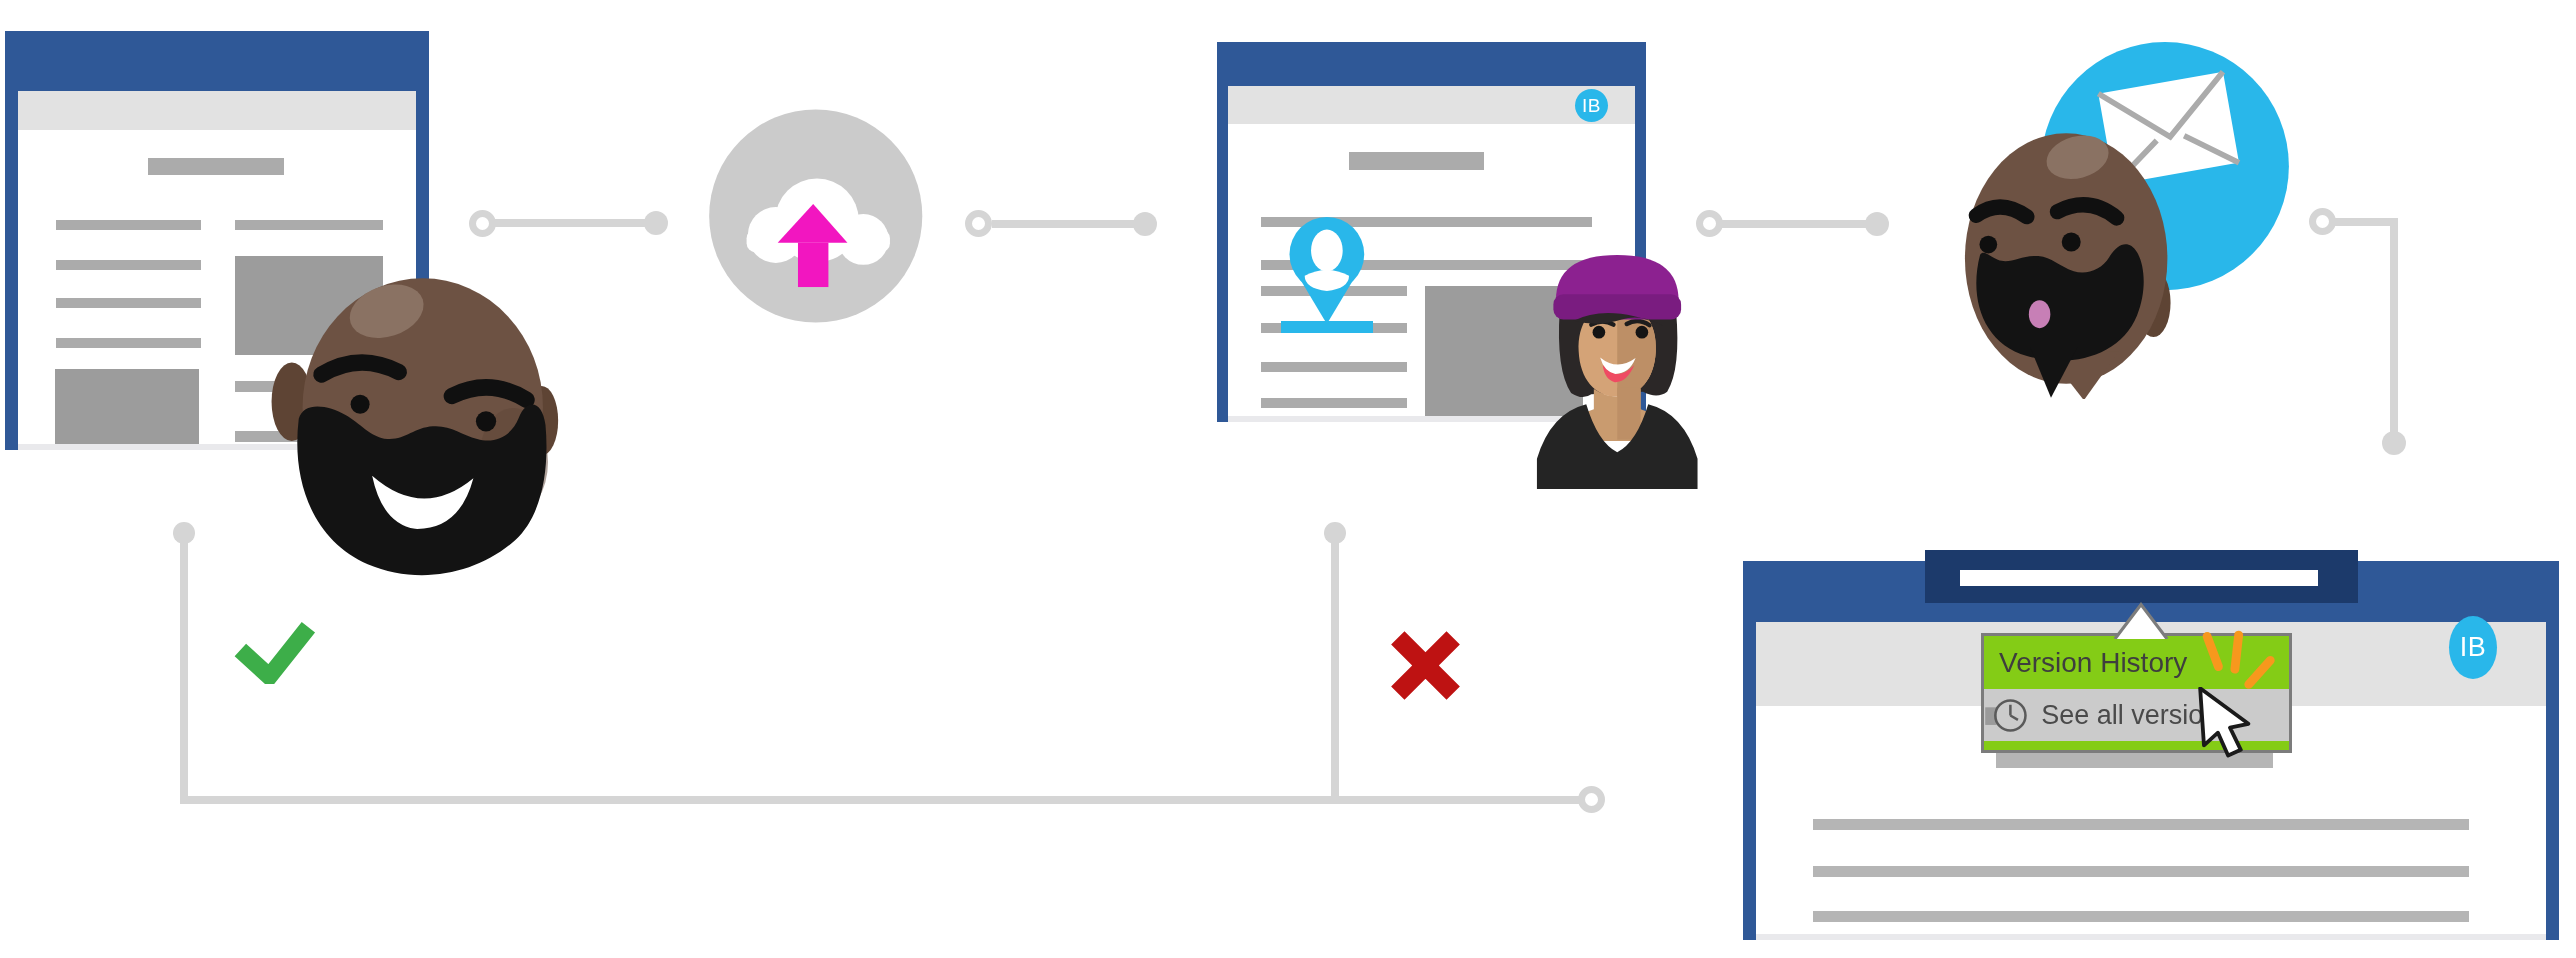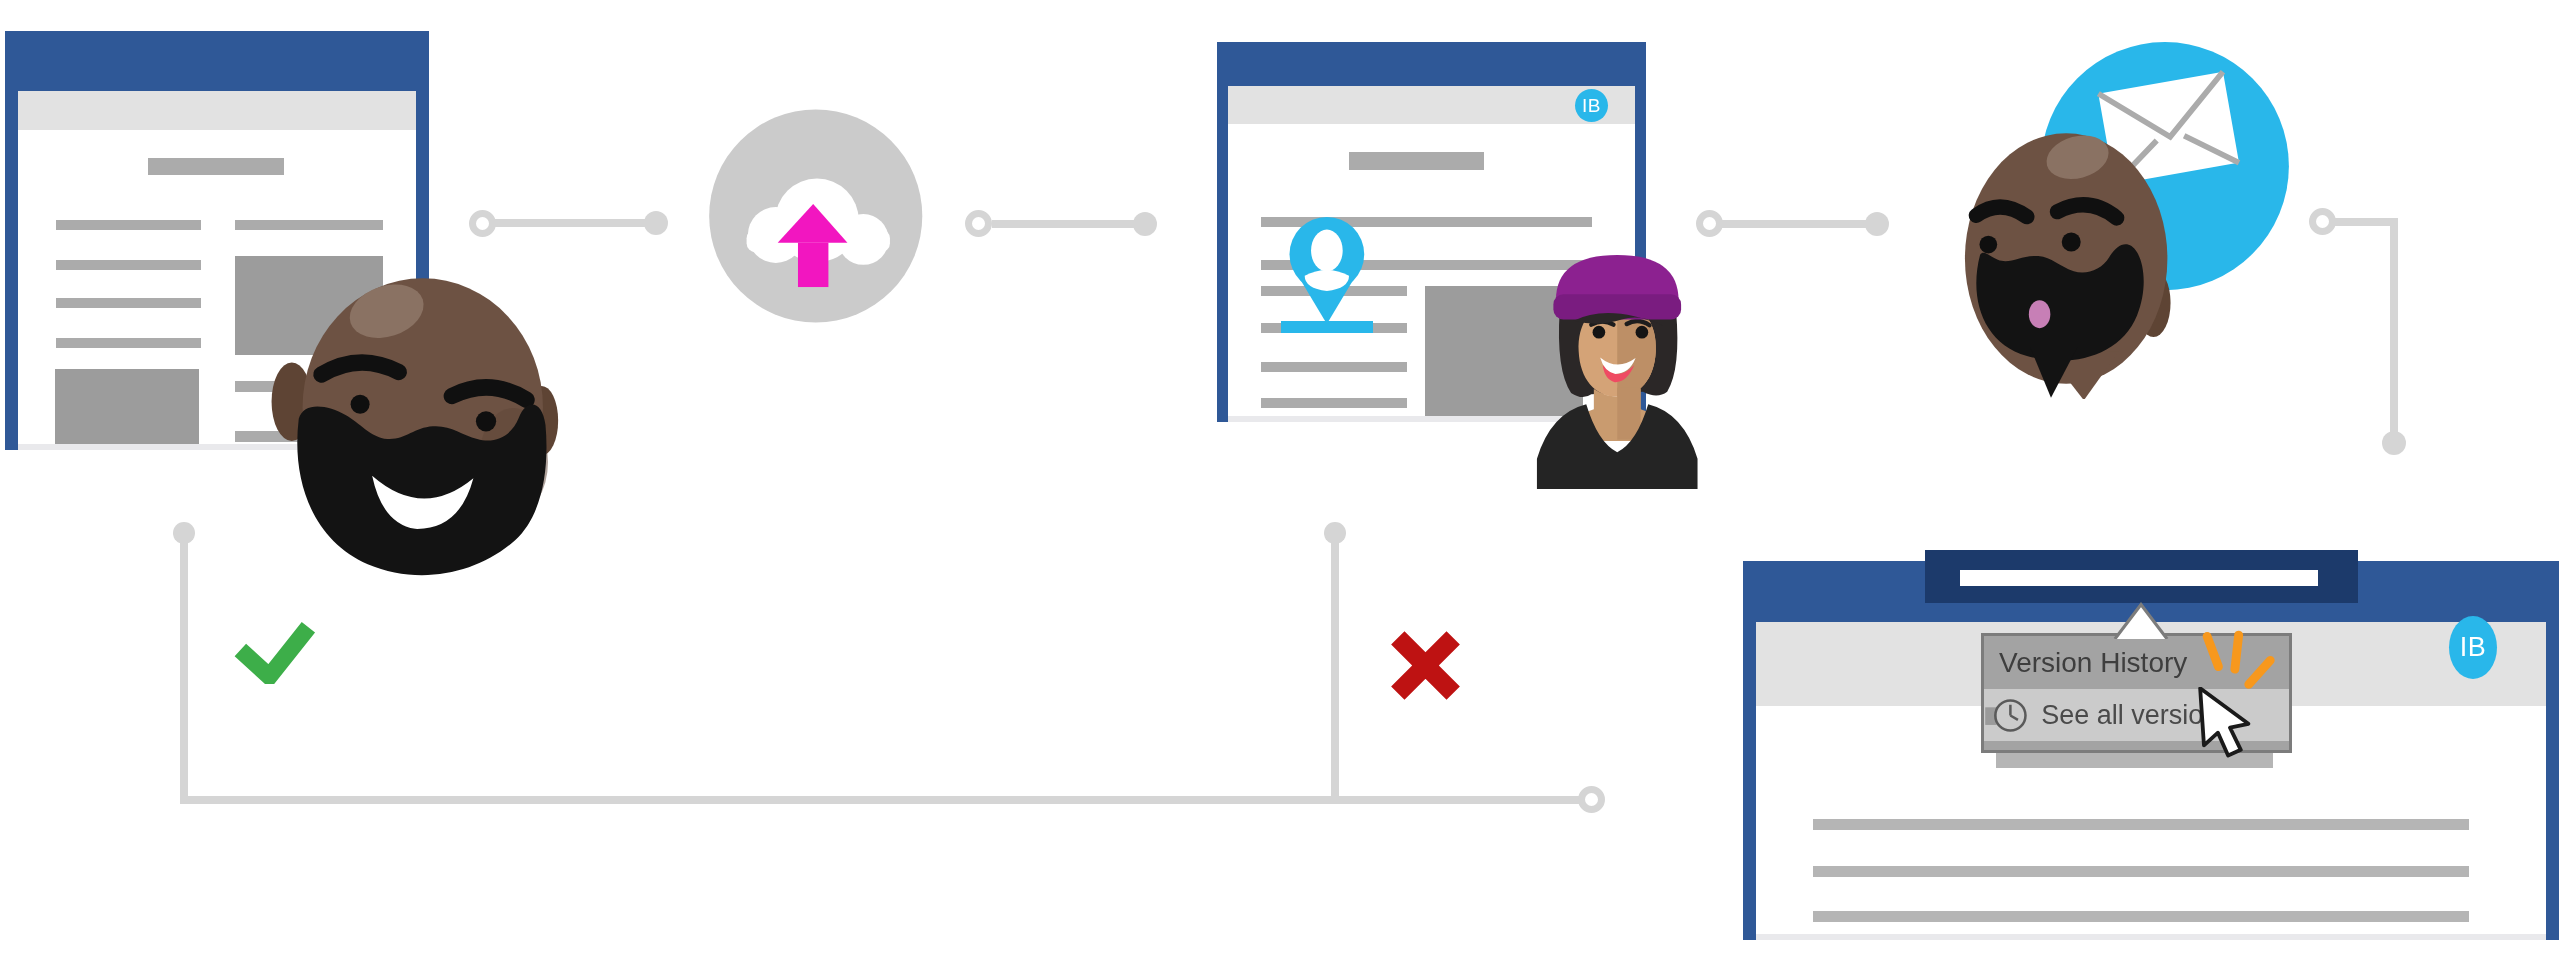--- a/index.html
+++ b/index.html
@@ -12,21 +12,21 @@
   .bstrip{position:absolute;left:0;right:0;bottom:0;height:6.3px;background:#E9E9EC}
   .line{background:var(--gray-line)}
   .box{background:var(--gray-box)}
   .pline{background:var(--panel-line)}
   .cline{background:var(--connector-gray)}
   .ring{border:7px solid var(--connector-gray);border-radius:50%;background:#fff;box-sizing:border-box}
   .dot{background:var(--connector-gray);border-radius:50%}
   .badge{background:var(--cyan);border-radius:50%;color:#fff;display:flex;align-items:center;
          justify-content:center;font-weight:400;letter-spacing:0.6px}
   .navtab{background:var(--navy)}
-  .tooltip{background:#a3a3a3;border:3.2px solid var(--tooltip-border);box-sizing:border-box;z-index:6}
+  .tooltip{background:#84cc16;border:3.2px solid var(--tooltip-border);box-sizing:border-box;z-index:6}
   .tt-row1{position:absolute;left:0;right:0;top:0;height:53px;line-height:53px;padding-left:15px;
            font-size:28px;color:var(--text-dark);white-space:nowrap}
   .tt-row2{position:absolute;left:0;right:0;top:53px;height:52px;background:var(--highlight-row);
            display:flex;align-items:center;font-size:27px;color:var(--text-medium);white-space:nowrap}
   .z1{z-index:1}.z2{z-index:2}.z3{z-index:3}.z5{z-index:5}.z7{z-index:7}.z8{z-index:8}
 </style>
 </head>
 <body>
 
 <div id="stage">

